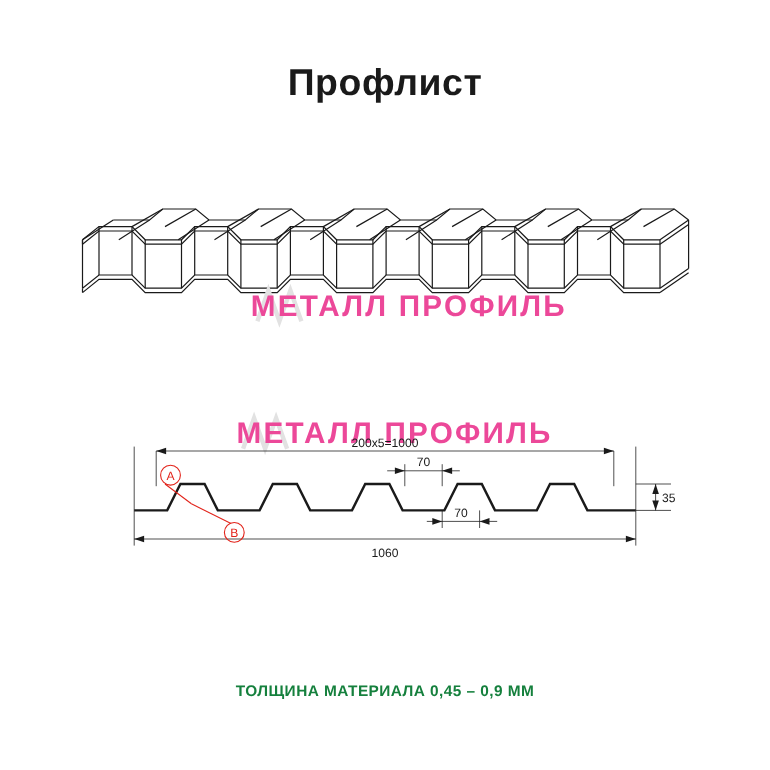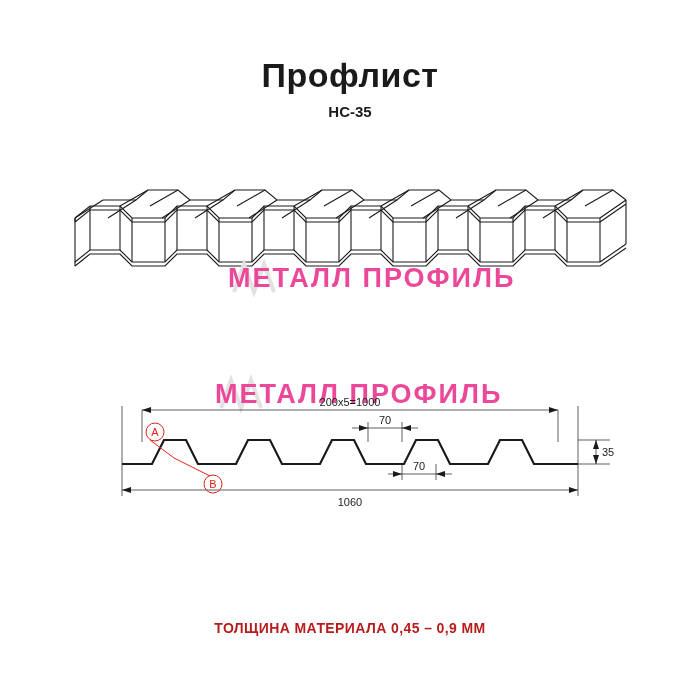--- a/index.html
+++ b/index.html
@@ -72,30 +72,29 @@
   
   .footer {
     position: absolute;
     top: 620px;
     left: 0;
     width: 700px;
     text-align: center;
     font-size: 14px;
     font-weight: bold;
     letter-spacing: 0.4px;
-    color: #b91c1c;
+    color: #15803d;
   }
 </style>
 </head>
 <body>
 
 <div class="page">
 
   <div class="title">Профлист</div>
-  <div class="subtitle">НС-35</div>
 
   <svg class="persp" width="580" height="140" viewBox="0 0 580 140">
     <g fill="none" stroke="#1a1a1a" stroke-width="1.1" stroke-linejoin="miter" stroke-linecap="butt">
 
       <path d="M15 38 L30 26 L60 26 L72 38 L105 38 L117 26 L147 26 L159 38 L192 38 L204 26 L234 26 L246 38
                L279 38 L291 26 L321 26 L333 38 L366 38 L378 26 L408 26 L420 38 L453 38 L465 26 L495 26 L507 38 L540 38"></path>
 
       <path d="M15 42 L30 30 L60 30 L72 42 L105 42 L117 30 L147 30 L159 42 L192 42 L204 30 L234 30 L246 42
                L279 42 L291 30 L321 30 L333 42 L366 42 L378 30 L408 30 L420 42 L453 42 L465 30 L495 30 L507 42 L540 42"></path>
 

